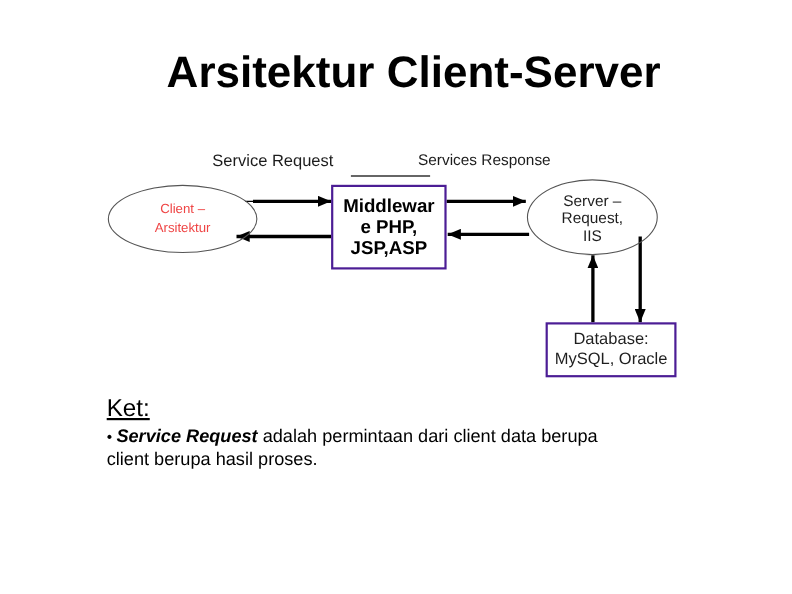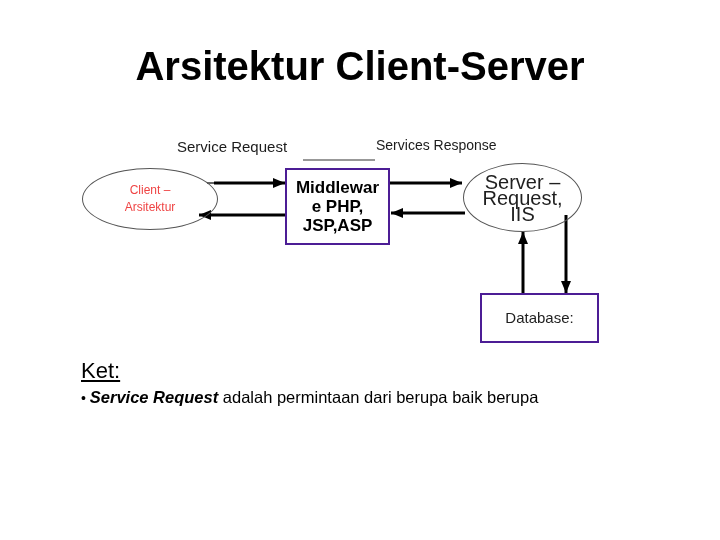--- a/index.html
+++ b/index.html
@@ -8,41 +8,42 @@
     background: #ffffff;
   }
   .slide {
     position: relative;
     width: 623px;
     height: 540px;
     background: #ffffff;
     color: #000000;
     font-family: "Liberation Sans", sans-serif;
     overflow: hidden;
+    margin-left: 16px;
   }
   .slide-title {
     position: absolute;
     top: 42px;
     left: 0;
     width: 720px;
     text-align: center;
     font-size: 40px;
     line-height: 48px;
     font-weight: bold;
     color: #000000;
   }
   .flow-label {
     position: absolute;
     font-size: 15px;
     line-height: 16px;
     color: #1c1c1c;
     white-space: nowrap;
   }
   .lbl-request  { left: 177px; top: 139px; }
-  .lbl-response { left: 376px; top: 137px; font-size: 14px; }
+  .lbl-response { left: 364px; top: 137px; font-size: 14px; }
 
   .shape {
     position: absolute;
     box-sizing: border-box;
     display: flex;
     flex-direction: column;
     align-items: center;
     justify-content: center;
     text-align: center;
   }
@@ -57,21 +58,21 @@
     left: 82px; top: 168px; width: 136px; height: 62px;
     font-size: 12px; line-height: 17px; color: #ef4444;
   }
   .node-middleware {
     left: 285px; top: 168px; width: 105px; height: 77px;
     border-width: 2px;
     font-size: 17px; line-height: 19px; font-weight: bold; color: #000000;
   }
   .node-server {
     left: 463px; top: 163px; width: 119px; height: 69px;
-    font-size: 20px; line-height: 16px; color: #1f1f1f;
+    font-size: 14px; line-height: 16px; color: #1f1f1f;
   }
   .node-database {
     left: 480px; top: 293px; width: 119px; height: 50px;
     font-size: 15px; line-height: 18px; color: #1f1f1f;
   }
   .connector-layer {
     position: absolute;
     left: 0; top: 0;
     width: 720px; height: 540px;
     pointer-events: none;
@@ -146,22 +147,24 @@
   </div>
 
   <div class="shape ellipse node-server">
     <span>Server –</span>
     <span>Request,</span>
     <span>IIS</span>
   </div>
 
   <div class="shape rect node-database">
     <span>Database:</span>
+    <span>MySQL, Oracle</span>
   </div>
 
   <div class="notes">
     <div class="notes-heading">Ket:</div>
 
-    <div class="notes-line"><span class="bullet-marker">• </span><span class="term">Service Request</span><span> adalah permintaan dari berupa baik berupa</span></div>
+    <div class="notes-line"><span class="bullet-marker">• </span><span class="term">Service Request</span><span> adalah permintaan dari client data berupa</span></div>
 
+    <div class="notes-line">client berupa hasil proses.</div>
   </div>
 
 </div>
 
 </body></html>

